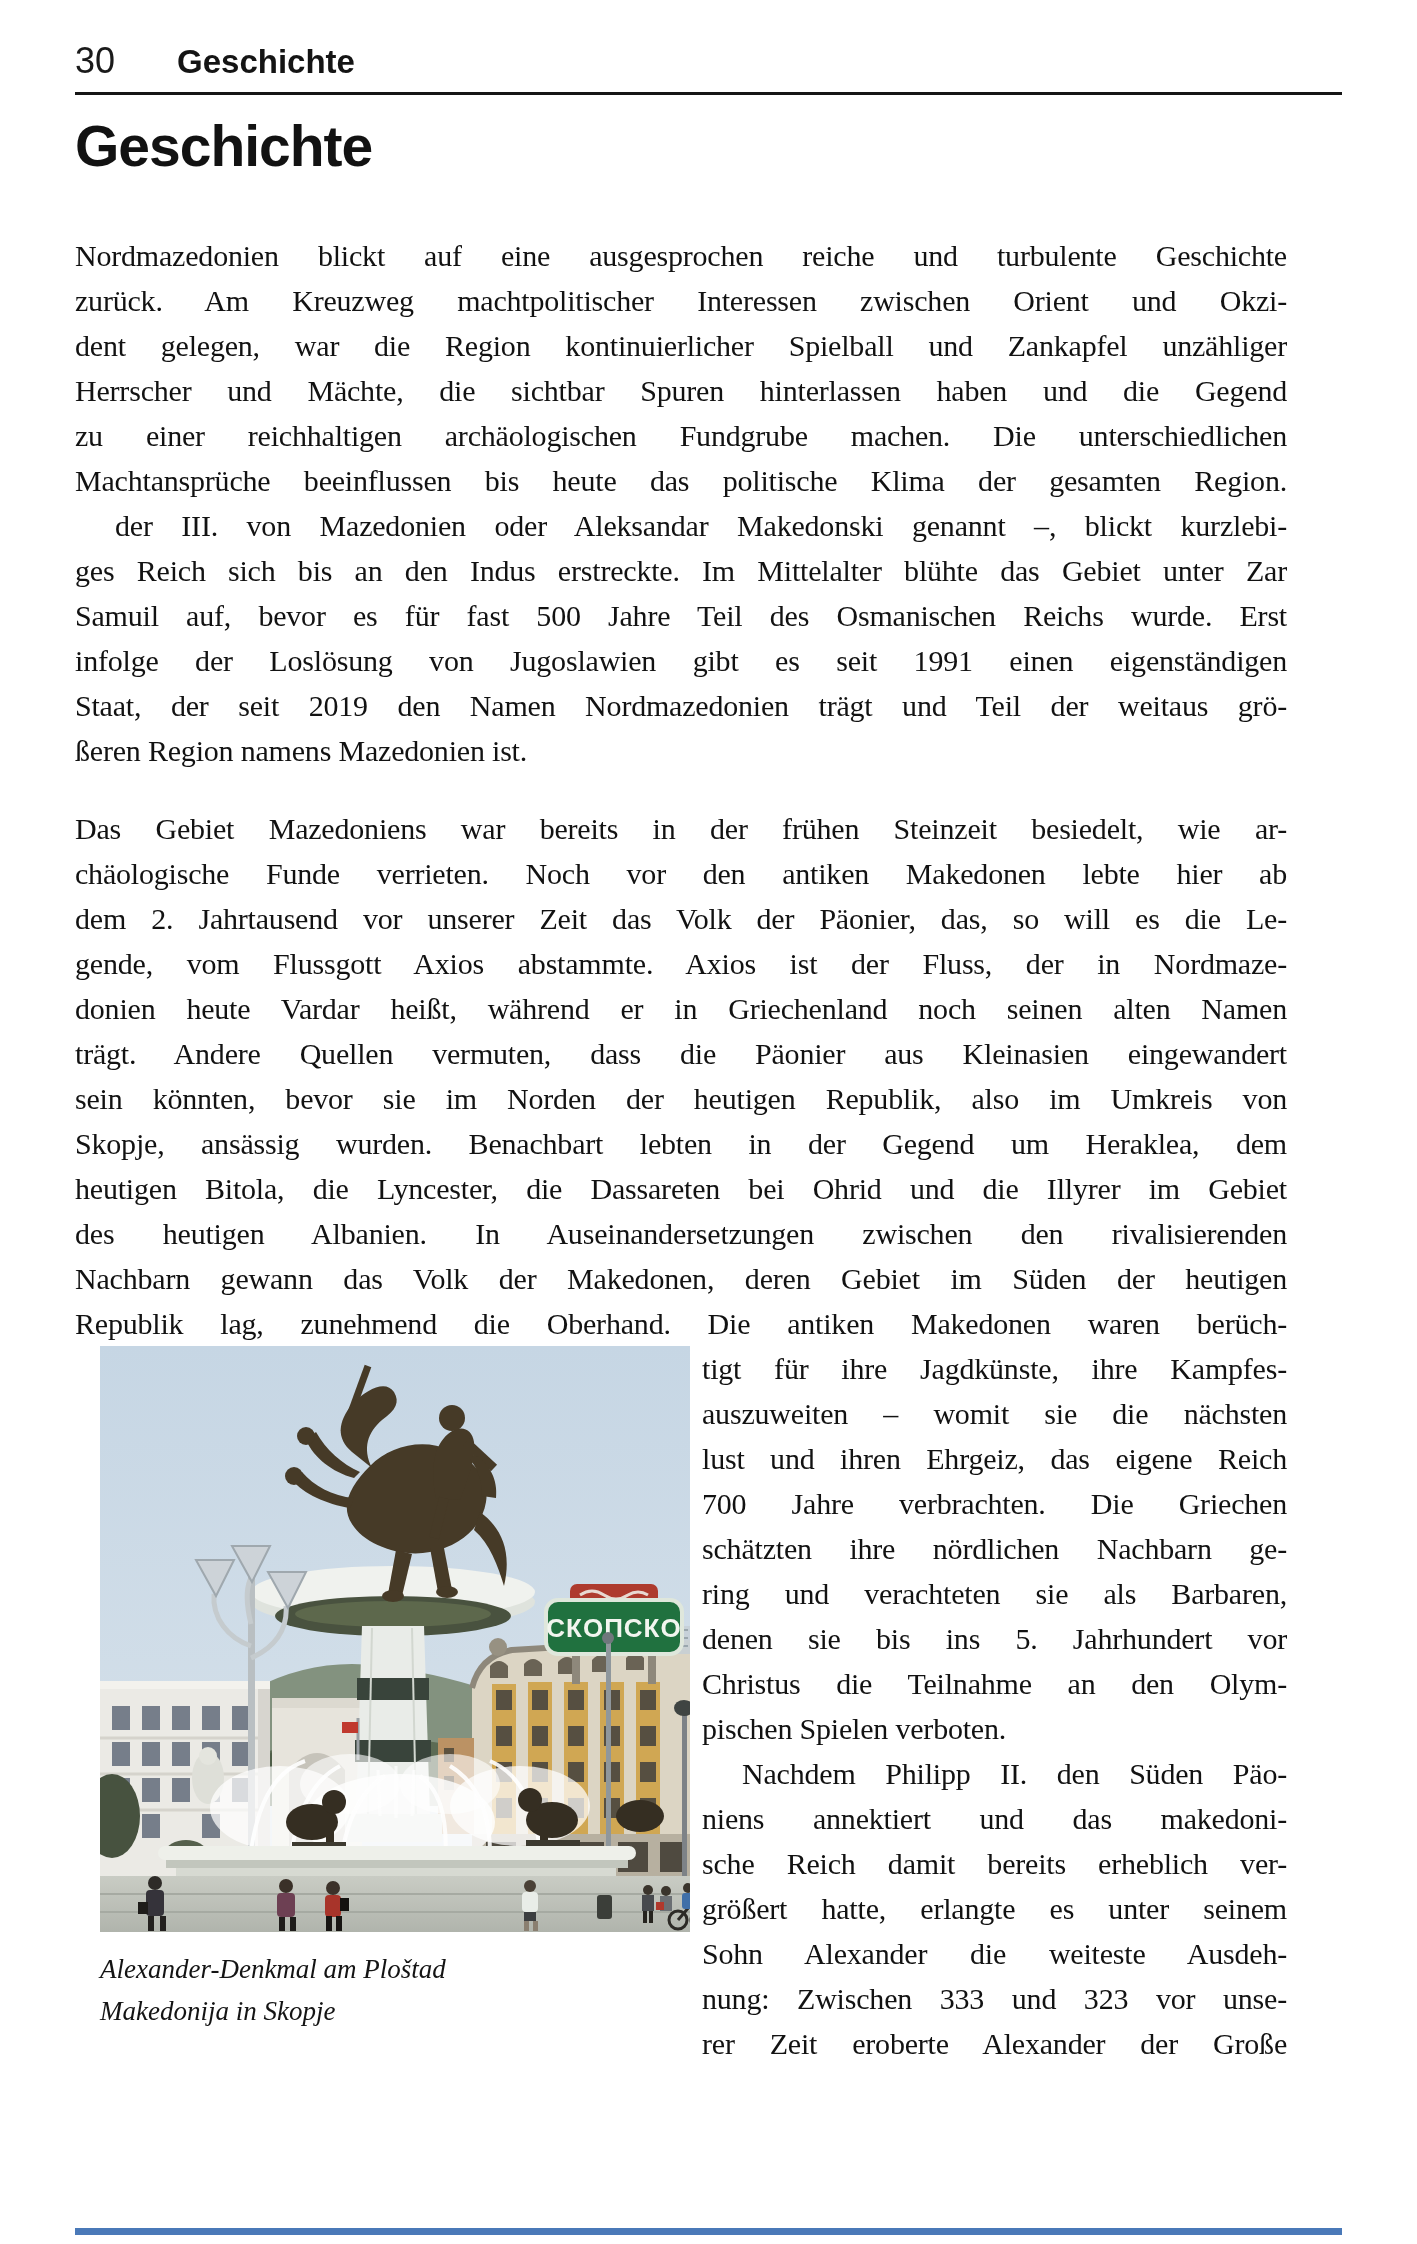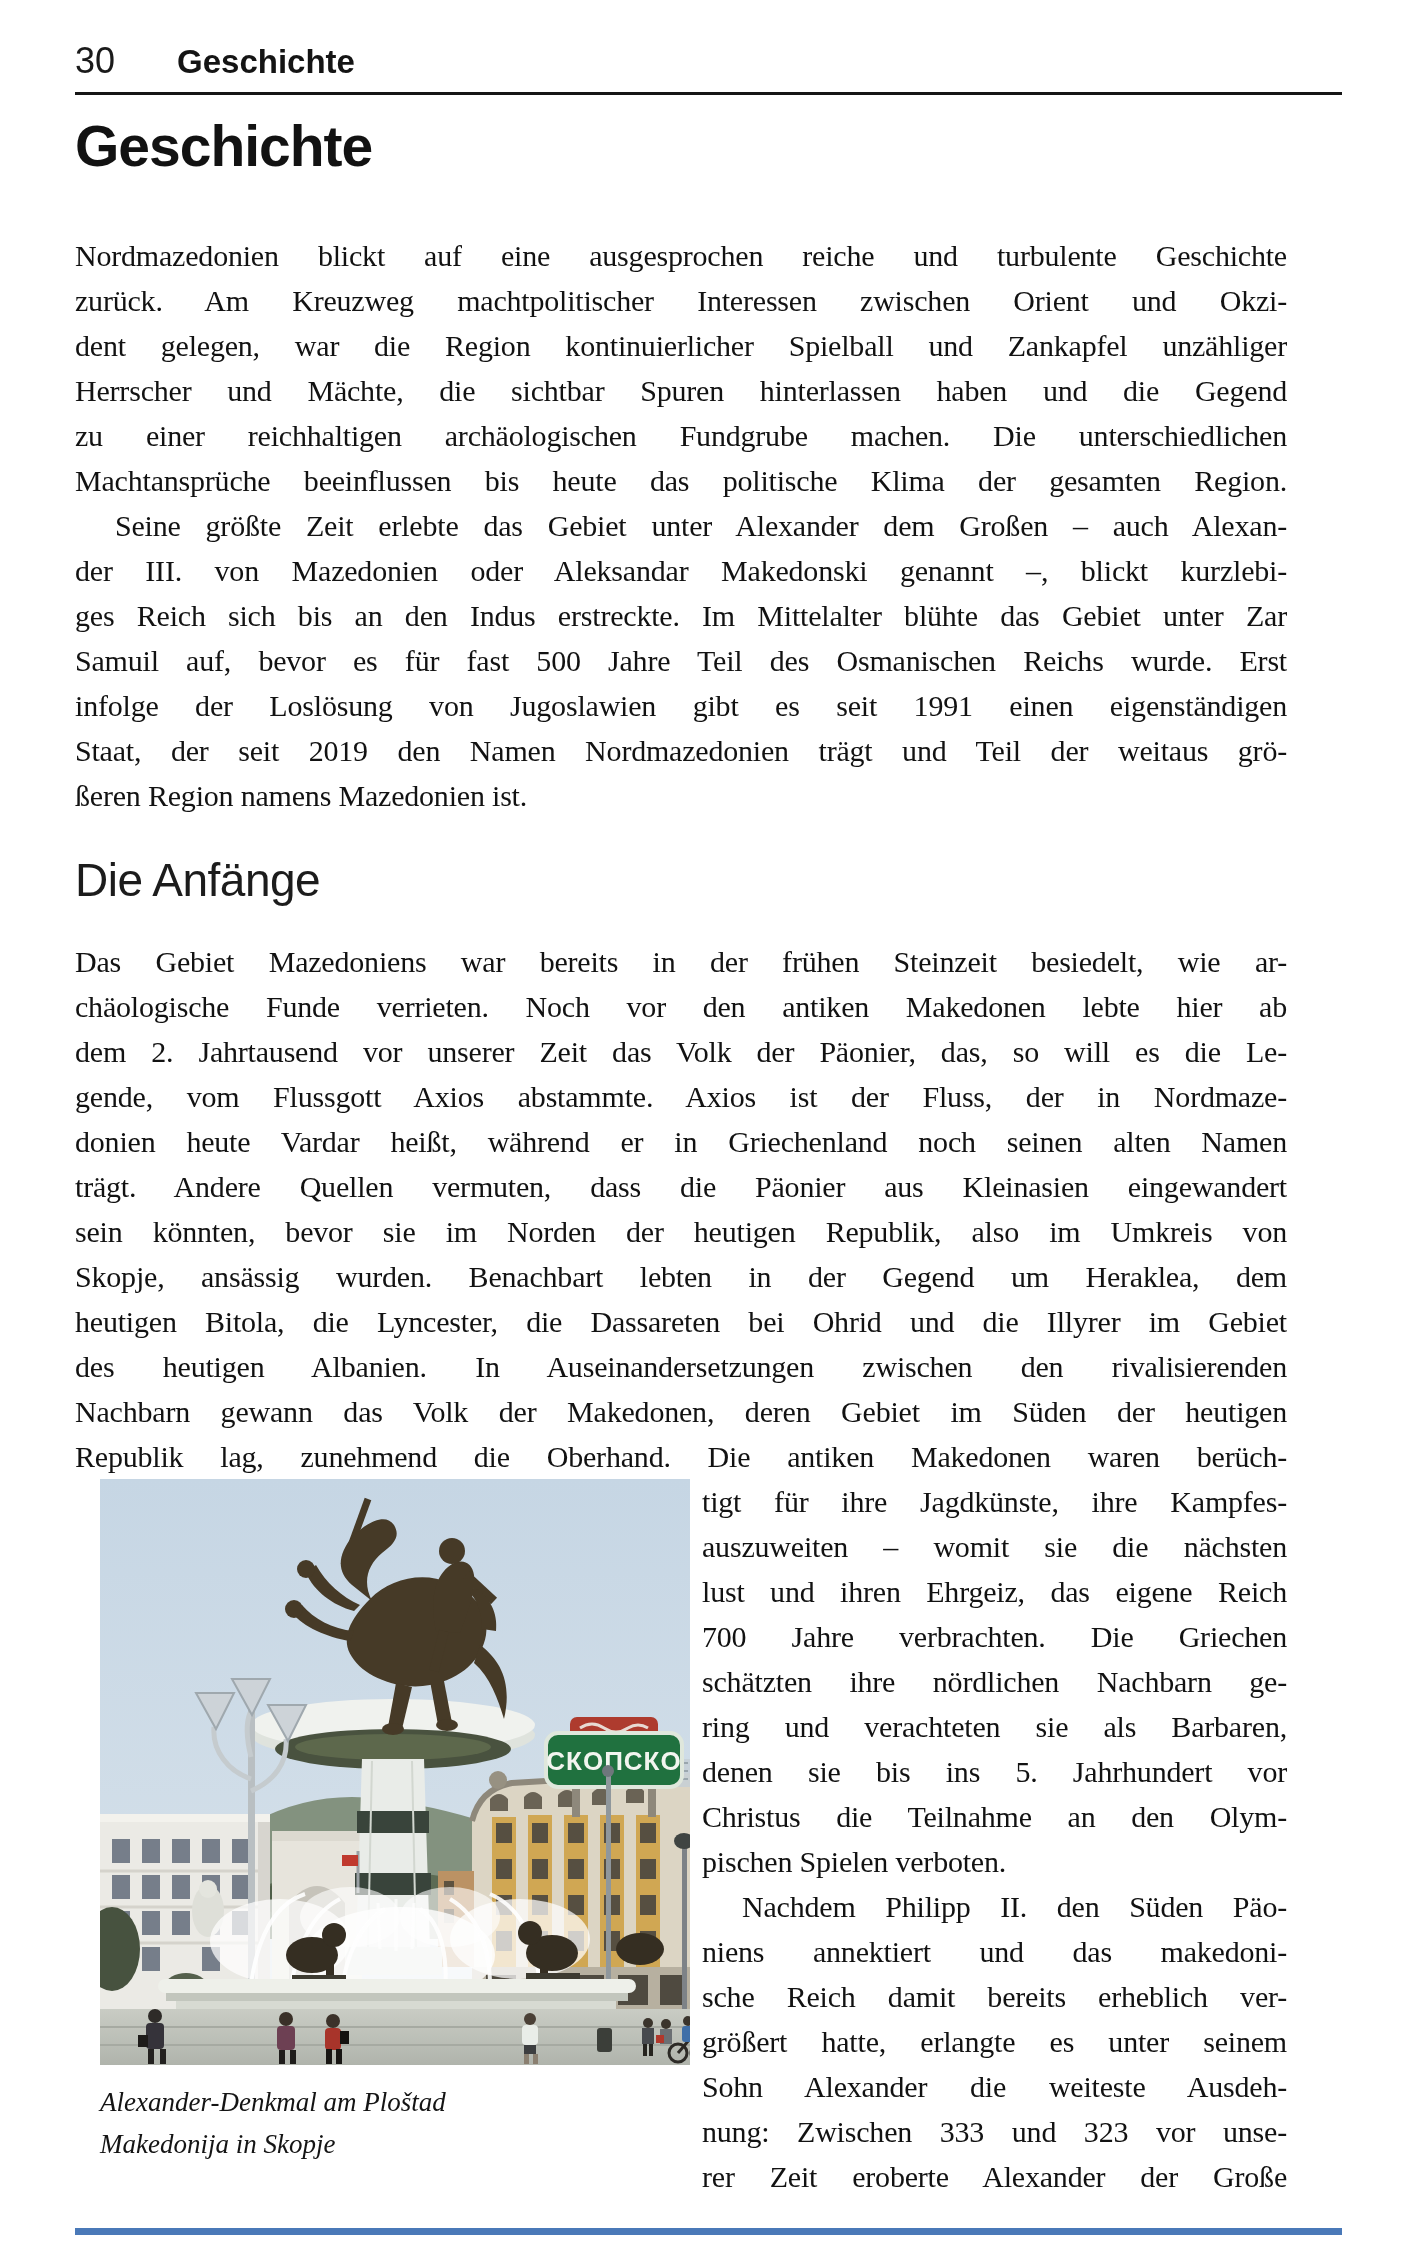--- a/index.html
+++ b/index.html
@@ -85,31 +85,29 @@
   <div class="textcol intro">
     <div class="para">
         <div class="line">Nordmazedonien blickt auf eine ausgesprochen reiche und turbulente Geschichte</div>
         <div class="line">zurück. Am Kreuzweg machtpolitischer Interessen zwischen Orient und Okzi-</div>
         <div class="line">dent gelegen, war die Region kontinuierlicher Spielball und Zankapfel unzähliger</div>
         <div class="line">Herrscher und Mächte, die sichtbar Spuren hinterlassen haben und die Gegend</div>
         <div class="line">zu einer reichhaltigen archäologischen Fundgrube machen. Die unterschiedlichen</div>
         <div class="line">Machtansprüche beeinflussen bis heute das politische Klima der gesamten Region.</div>
       </div>
     <div class="para indent-first end-short">
-        <div class="line">Seine größte Zeit erlebte das Gebiet unter Alexander dem Großen – auch Alexan-</div>
         <div class="line">der III. von Mazedonien oder Aleksandar Makedonski genannt –, blickt kurzlebi-</div>
         <div class="line">ges Reich sich bis an den Indus erstreckte. Im Mittelalter blühte das Gebiet unter Zar</div>
         <div class="line">Samuil auf, bevor es für fast 500 Jahre Teil des Osmanischen Reichs wurde. Erst</div>
         <div class="line">infolge der Loslösung von Jugoslawien gibt es seit 1991 einen eigenständigen</div>
         <div class="line">Staat, der seit 2019 den Namen Nordmazedonien trägt und Teil der weitaus grö-</div>
         <div class="line">ßeren Region namens Mazedonien ist.</div>
       </div>
   </div>
 
-  <h2 class="subhead">Die Anfänge</h2>
 
   <div class="textcol">
     <div class="para first-after-head">
         <div class="line">Das Gebiet Mazedoniens war bereits in der frühen Steinzeit besiedelt, wie ar-</div>
         <div class="line">chäologische Funde verrieten. Noch vor den antiken Makedonen lebte hier ab</div>
         <div class="line">dem 2. Jahrtausend vor unserer Zeit das Volk der Päonier, das, so will es die Le-</div>
         <div class="line">gende, vom Flussgott Axios abstammte. Axios ist der Fluss, der in Nordmaze-</div>
         <div class="line">donien heute Vardar heißt, während er in Griechenland noch seinen alten Namen</div>
         <div class="line">trägt. Andere Quellen vermuten, dass die Päonier aus Kleinasien eingewandert</div>
         <div class="line">sein könnten, bevor sie im Norden der heutigen Republik, also im Umkreis von</div>

